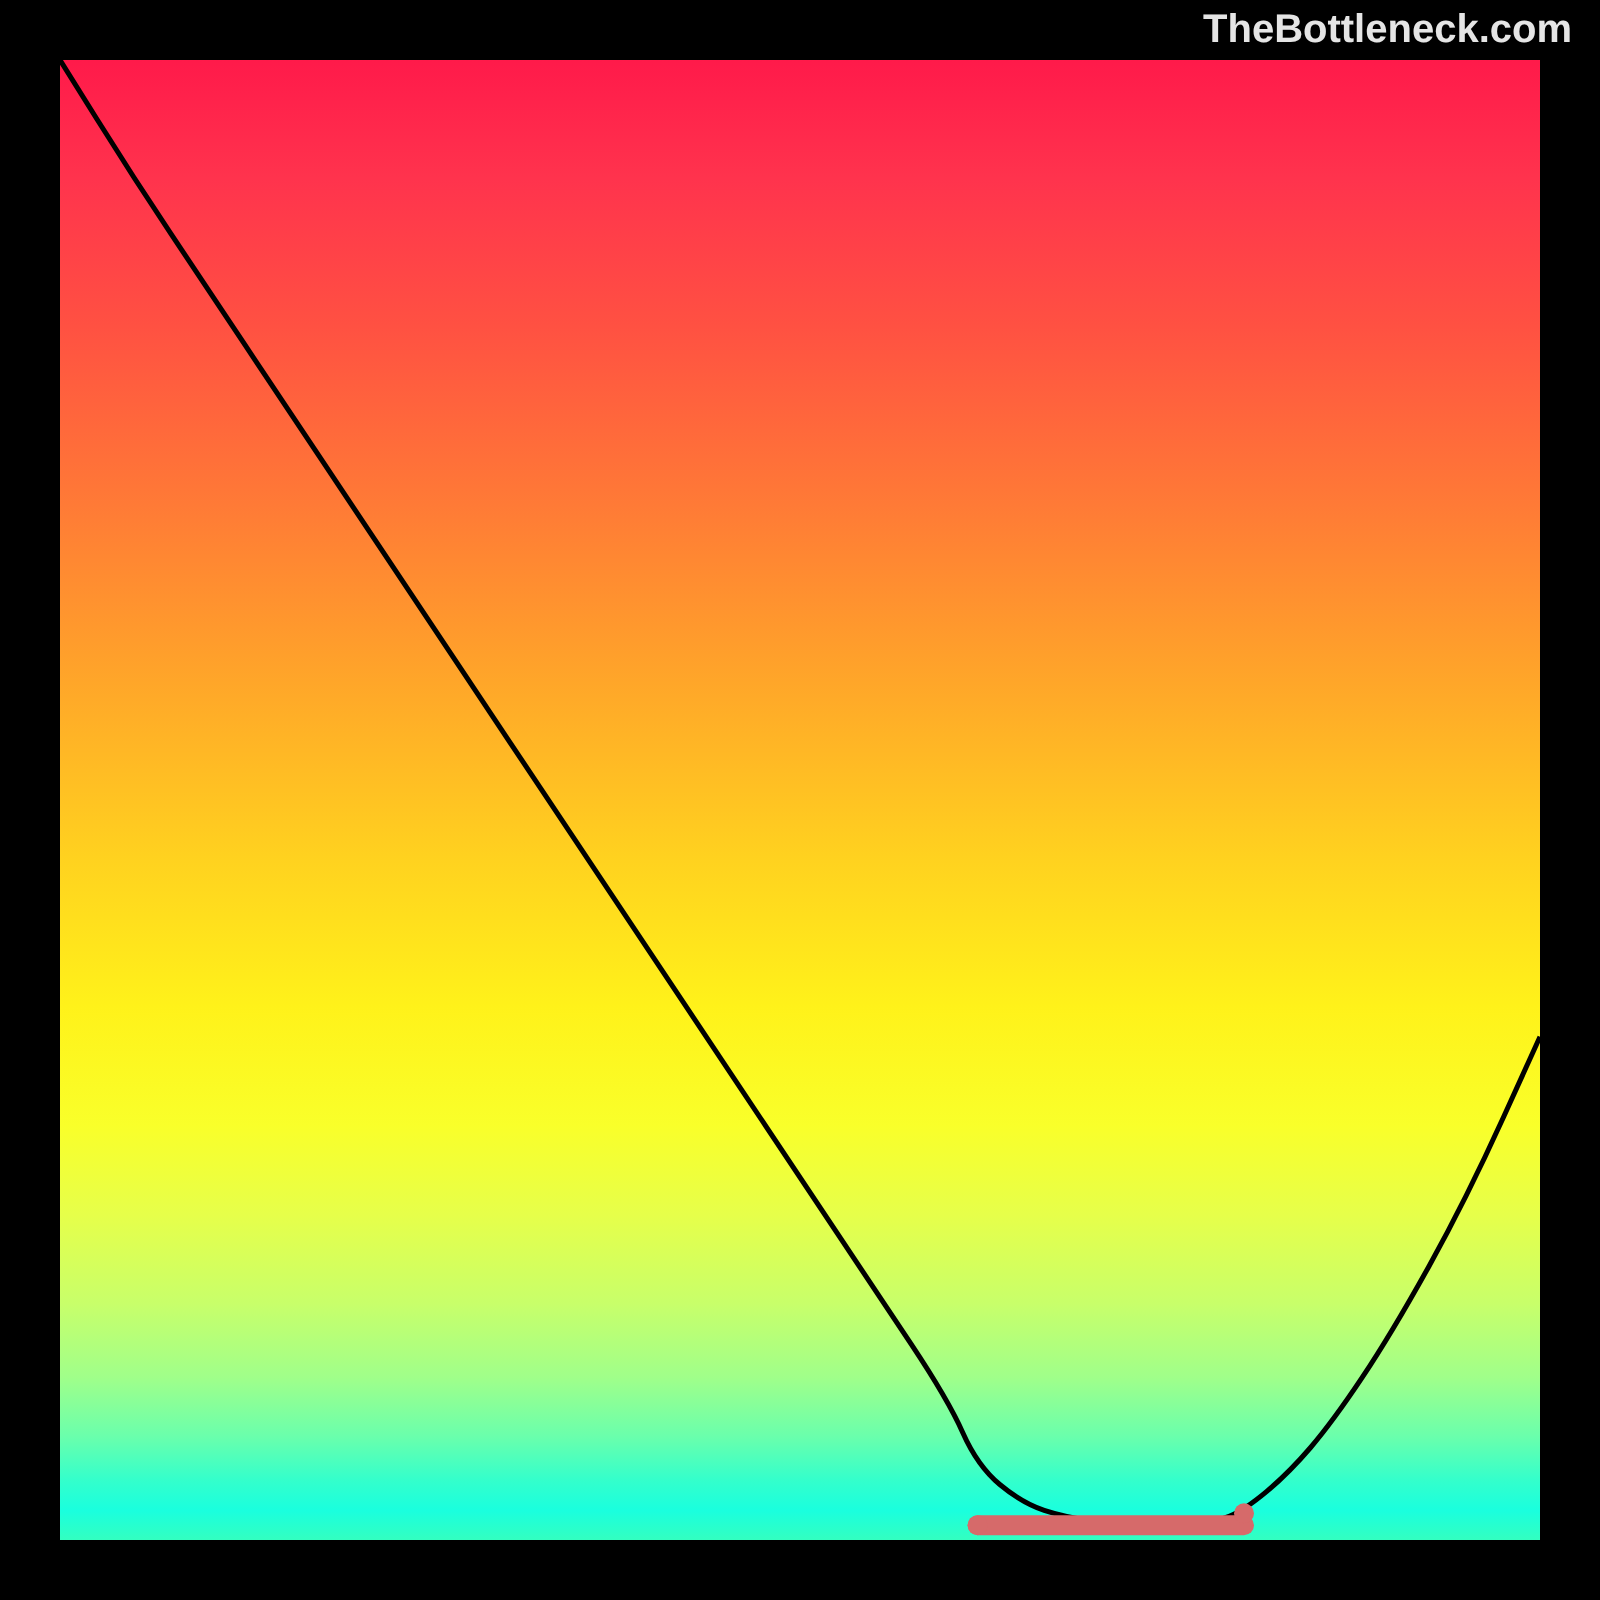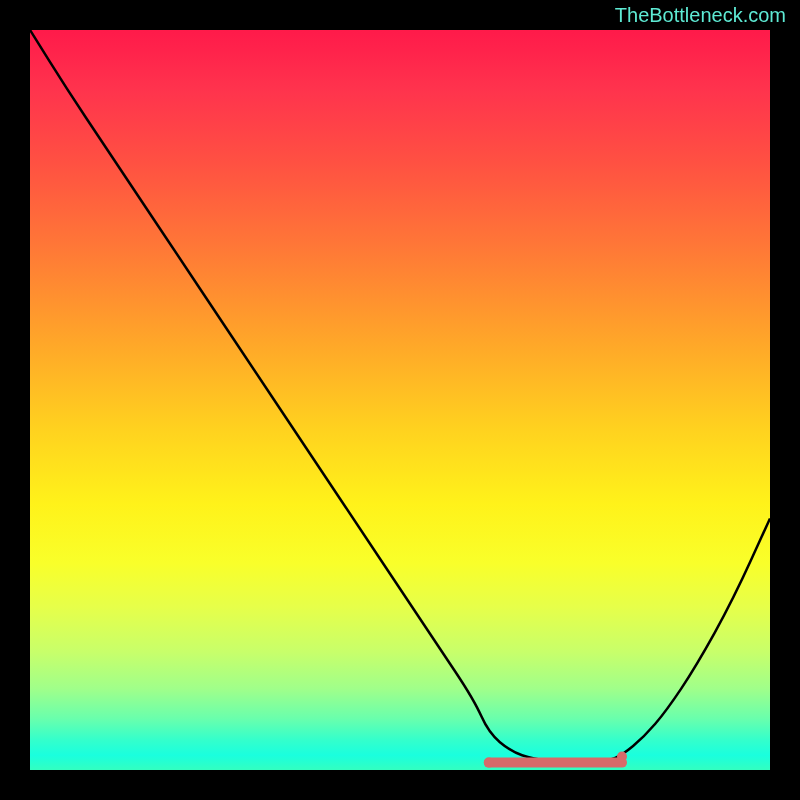--- a/index.html
+++ b/index.html
@@ -8,23 +8,23 @@
     height: 800px;
     background: #000;
     position: relative;
     overflow: hidden;
     font-family: Arial, sans-serif;
   }
   .watermark {
     position: absolute;
     top: 4px;
     right: 14px;
-    color: #5eead4;
+    color: #e5e5e5;
     font-size: 20px;
-    font-weight: normal;
+    font-weight: bold;
     z-index: 10;
     text-align: right;
   }
   .plot-area {
     position: absolute;
     left: 30px;
     top: 30px;
     width: 740px;
     height: 740px;
     overflow: hidden;

